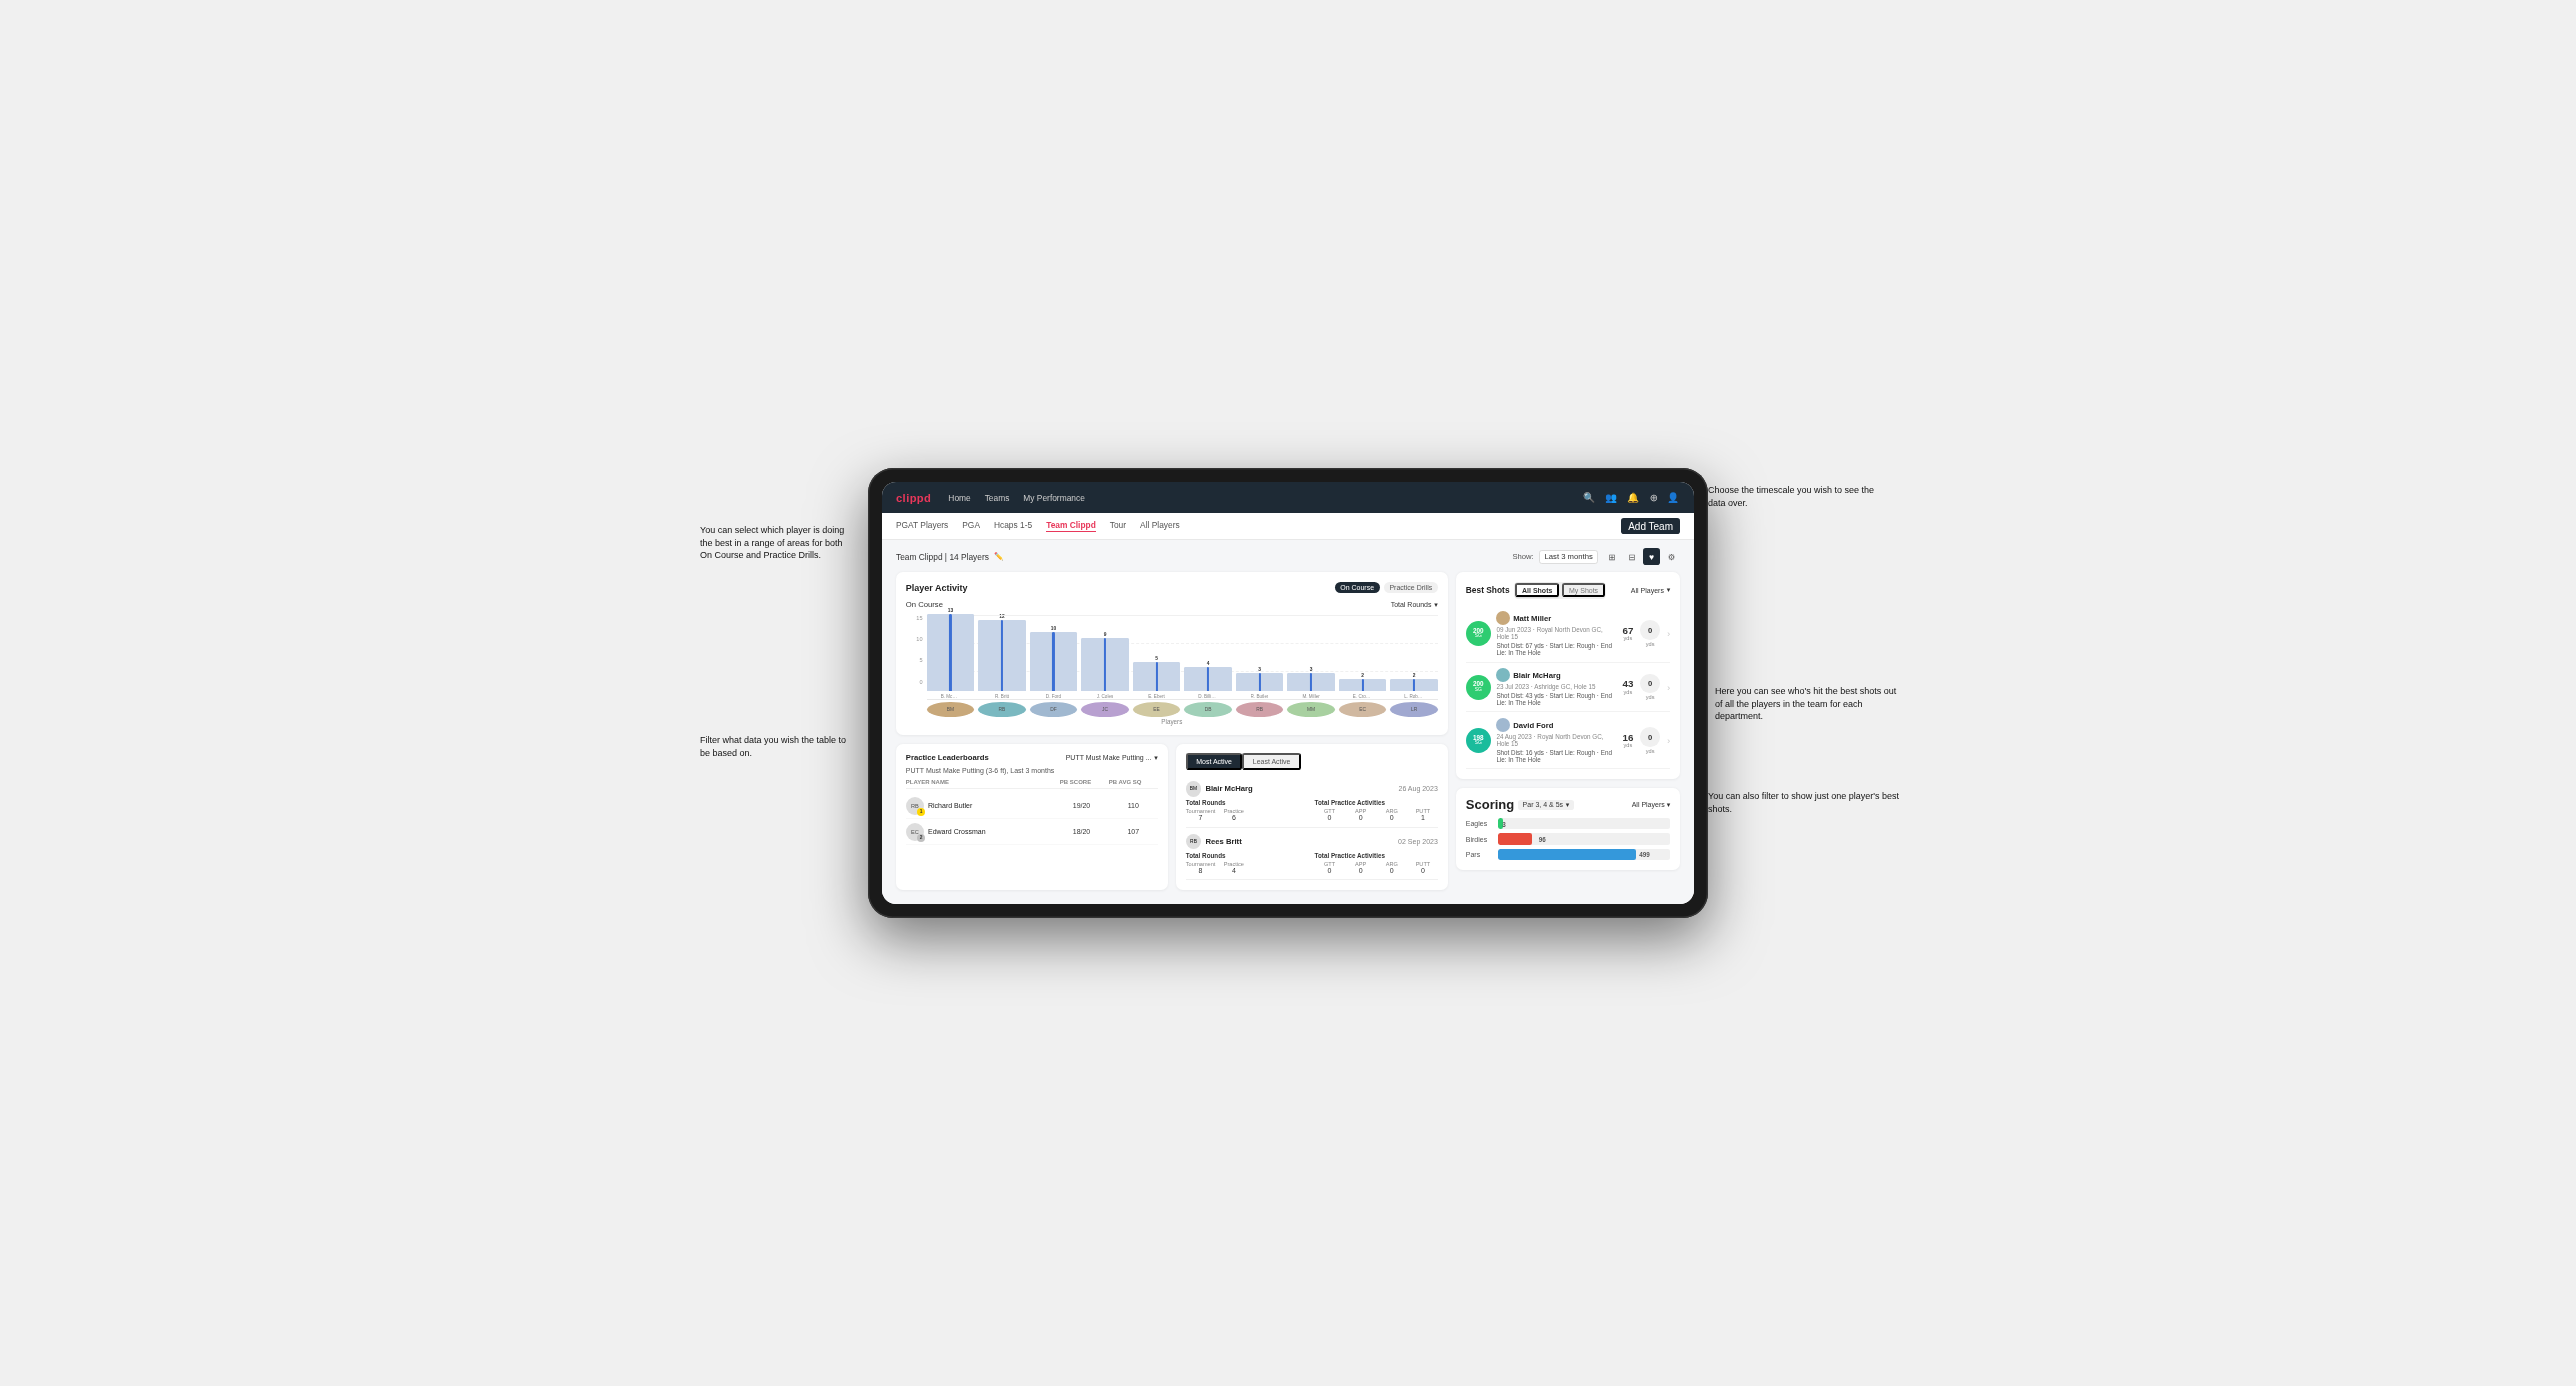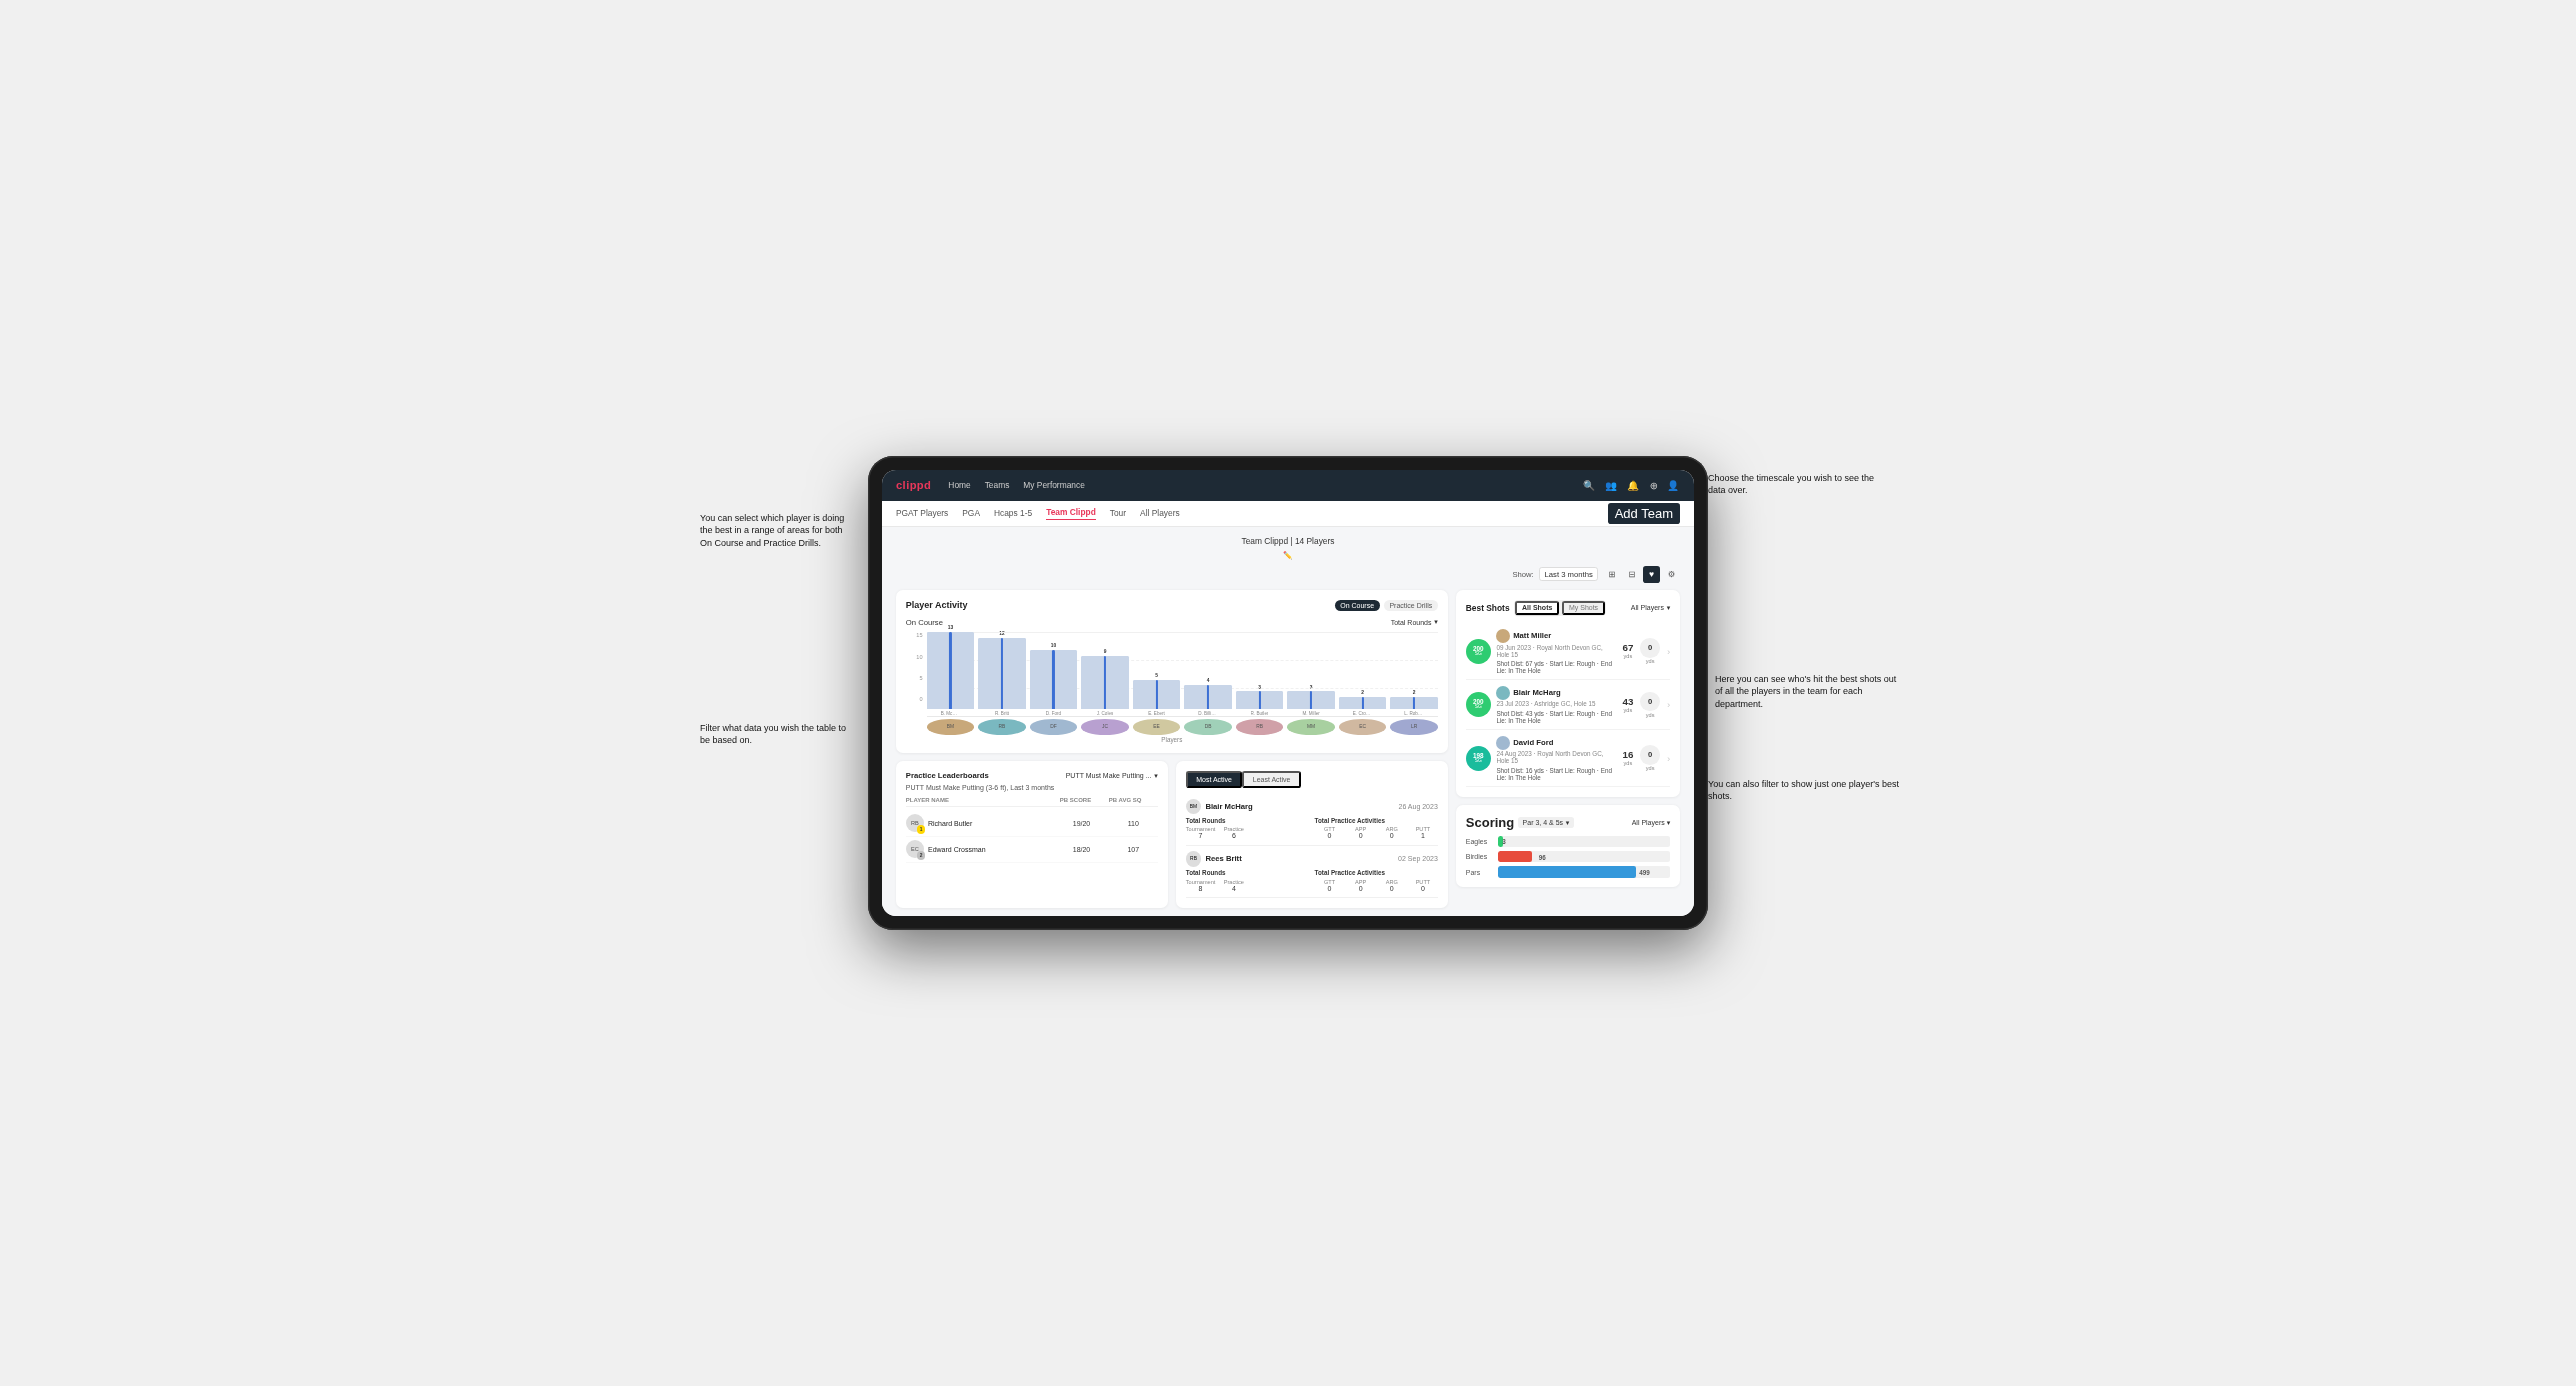--- a/index.html
+++ b/index.html
@@ -114,41 +114,40 @@
       color: #e8375a;
       border-bottom: 1.4px solid #e8375a;
       font-weight: 600;
     }
 
     .sub-nav-spacer { flex: 1; }
 
     .add-team-btn {
       background: #1e2a35;
       color: #fff;
-      font-size: 13px;
+      font-size: 10px;
       padding: 2.8px 7px;
       border-radius: 2.8px;
       cursor: pointer;
       white-space: nowrap;
     }
 
     
     .content-area {
       background: #f5f6f8;
       padding: 8.4px 14px;
       min-height: 364px;
     }
 
     
     .team-header {
       display: flex;
       align-items: center;
       margin-bottom: 7px;
       gap: 5.6px;
-      flex-direction: column;
     }
 
     .team-name {
       font-size: 8.4px;
       color: #333;
       font-weight: 500;
     }
 
     .edit-icon {
       font-size: 7.7px;

